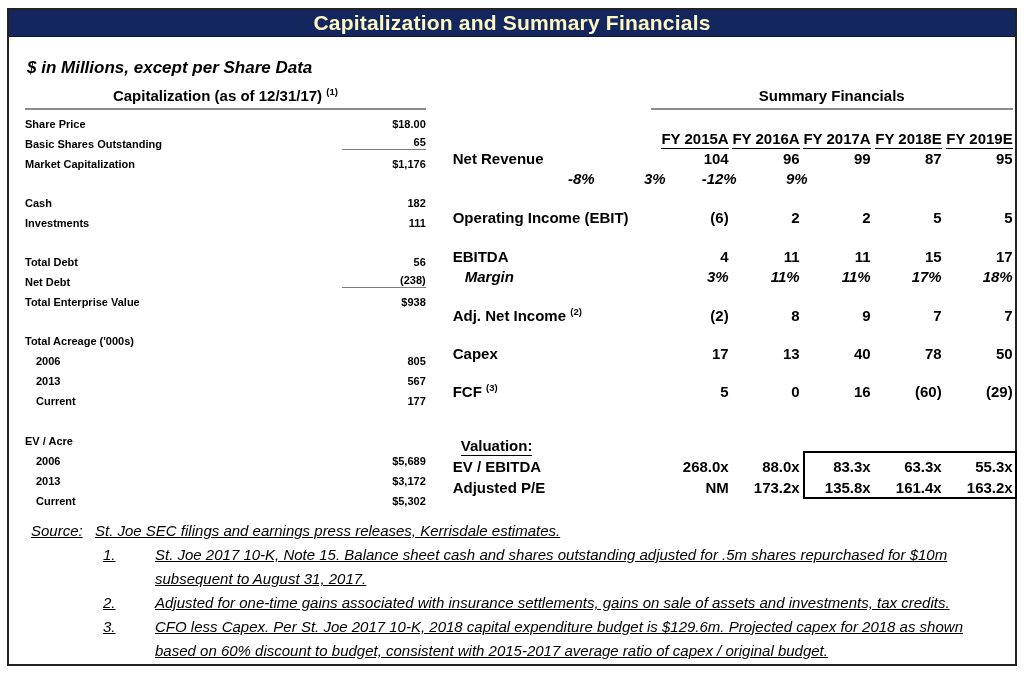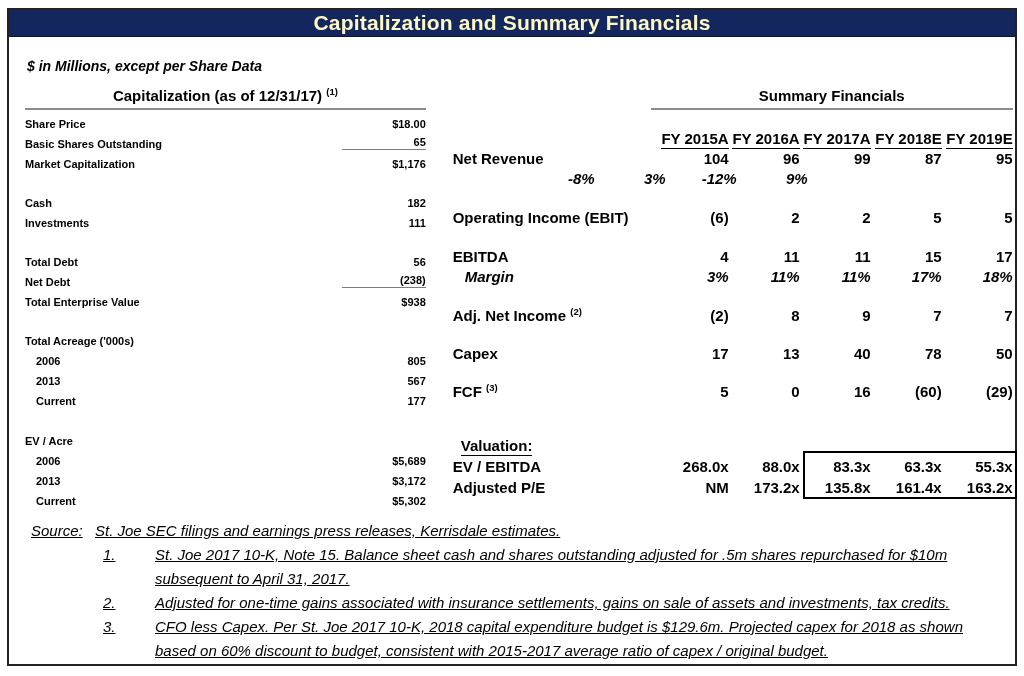--- a/index.html
+++ b/index.html
@@ -3,21 +3,21 @@
 <meta charset="utf-8">
 <style>
   * { box-sizing: border-box; margin: 0; padding: 0; }
   html, body { width: 1024px; height: 676px; background: #ffffff; overflow: hidden;
     font-family: "Liberation Sans", sans-serif; color: #000; }
   .page { position: absolute; left: 7px; top: 8px; width: 1010px; height: 658px;
     border: 2px solid #222; background: #fff; }
   .title-bar { height: 27px; background: #14265e; border-bottom: 1px solid #0a1538;
     display: flex; align-items: center; justify-content: center; }
   .title-bar .ttl { color: #fff; font-weight: bold; font-size: 21px; letter-spacing: 0.2px; }
-  .units { margin: 21px 0 0 18px; font-size: 14px; font-weight: bold; font-style: italic; height: 18px; }
+  .units { margin: 21px 0 0 18px; font-size: 17px; font-weight: bold; font-style: italic; height: 18px; }
 
   .tables { display: flex; margin: 11px 0 0 16px; }
 
   
   .cap { width: 402px; }
   .cap-header { text-align: center; font-weight: bold; font-size: 15px;
     padding-bottom: 4px; border-bottom: 2.5px solid #8c8c8c; }
   .row { display: flex; justify-content: space-between; align-items: flex-end;
     height: 20px; font-size: 11px; font-weight: bold; }
   .row .lab { flex: 1; white-space: nowrap; }
@@ -248,21 +248,21 @@
     </div>
   </div>
 
   <div class="notes">
     <div class="src-row">
       <span class="src-lab">Source:</span>
       <span class="src-text">St. Joe SEC filings and earnings press releases, Kerrisdale estimates.</span>
     </div>
     <div class="note-row">
       <span class="nnum">1.</span>
-      <span class="ntext">St. Joe 2017 10-K, Note 15. Balance sheet cash and shares outstanding adjusted for .5m shares repurchased for $10m subsequent to April 31, 2017.</span>
+      <span class="ntext">St. Joe 2017 10-K, Note 15. Balance sheet cash and shares outstanding adjusted for .5m shares repurchased for $10m subsequent to August 31, 2017.</span>
     </div>
     <div class="note-row">
       <span class="nnum">2.</span>
       <span class="ntext">Adjusted for one-time gains associated with insurance settlements, gains on sale of assets and investments, tax credits.</span>
     </div>
     <div class="note-row">
       <span class="nnum">3.</span>
       <span class="ntext">CFO less Capex. Per St. Joe 2017 10-K, 2018 capital expenditure budget is $129.6m. Projected capex for 2018 as shown based on 60% discount to budget, consistent with 2015-2017 average ratio of capex / original budget.</span>
     </div>
   </div>

